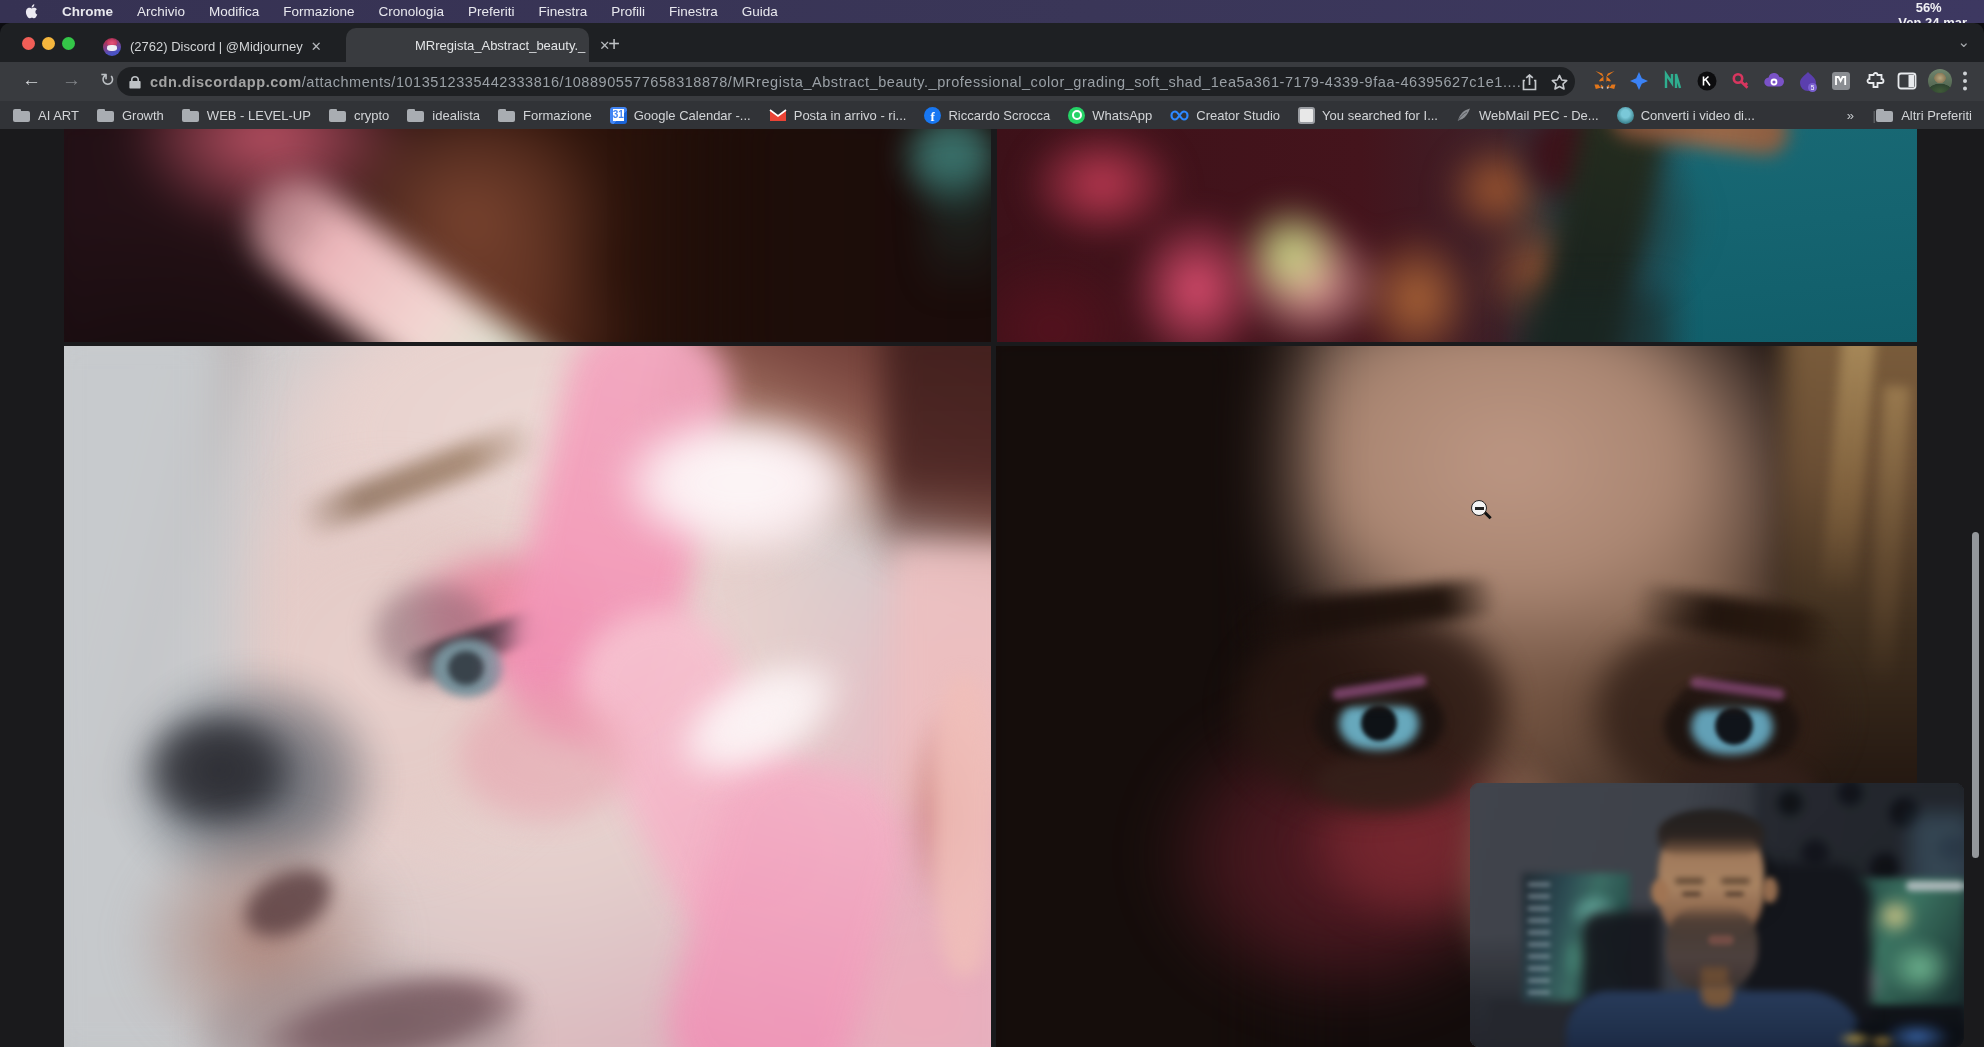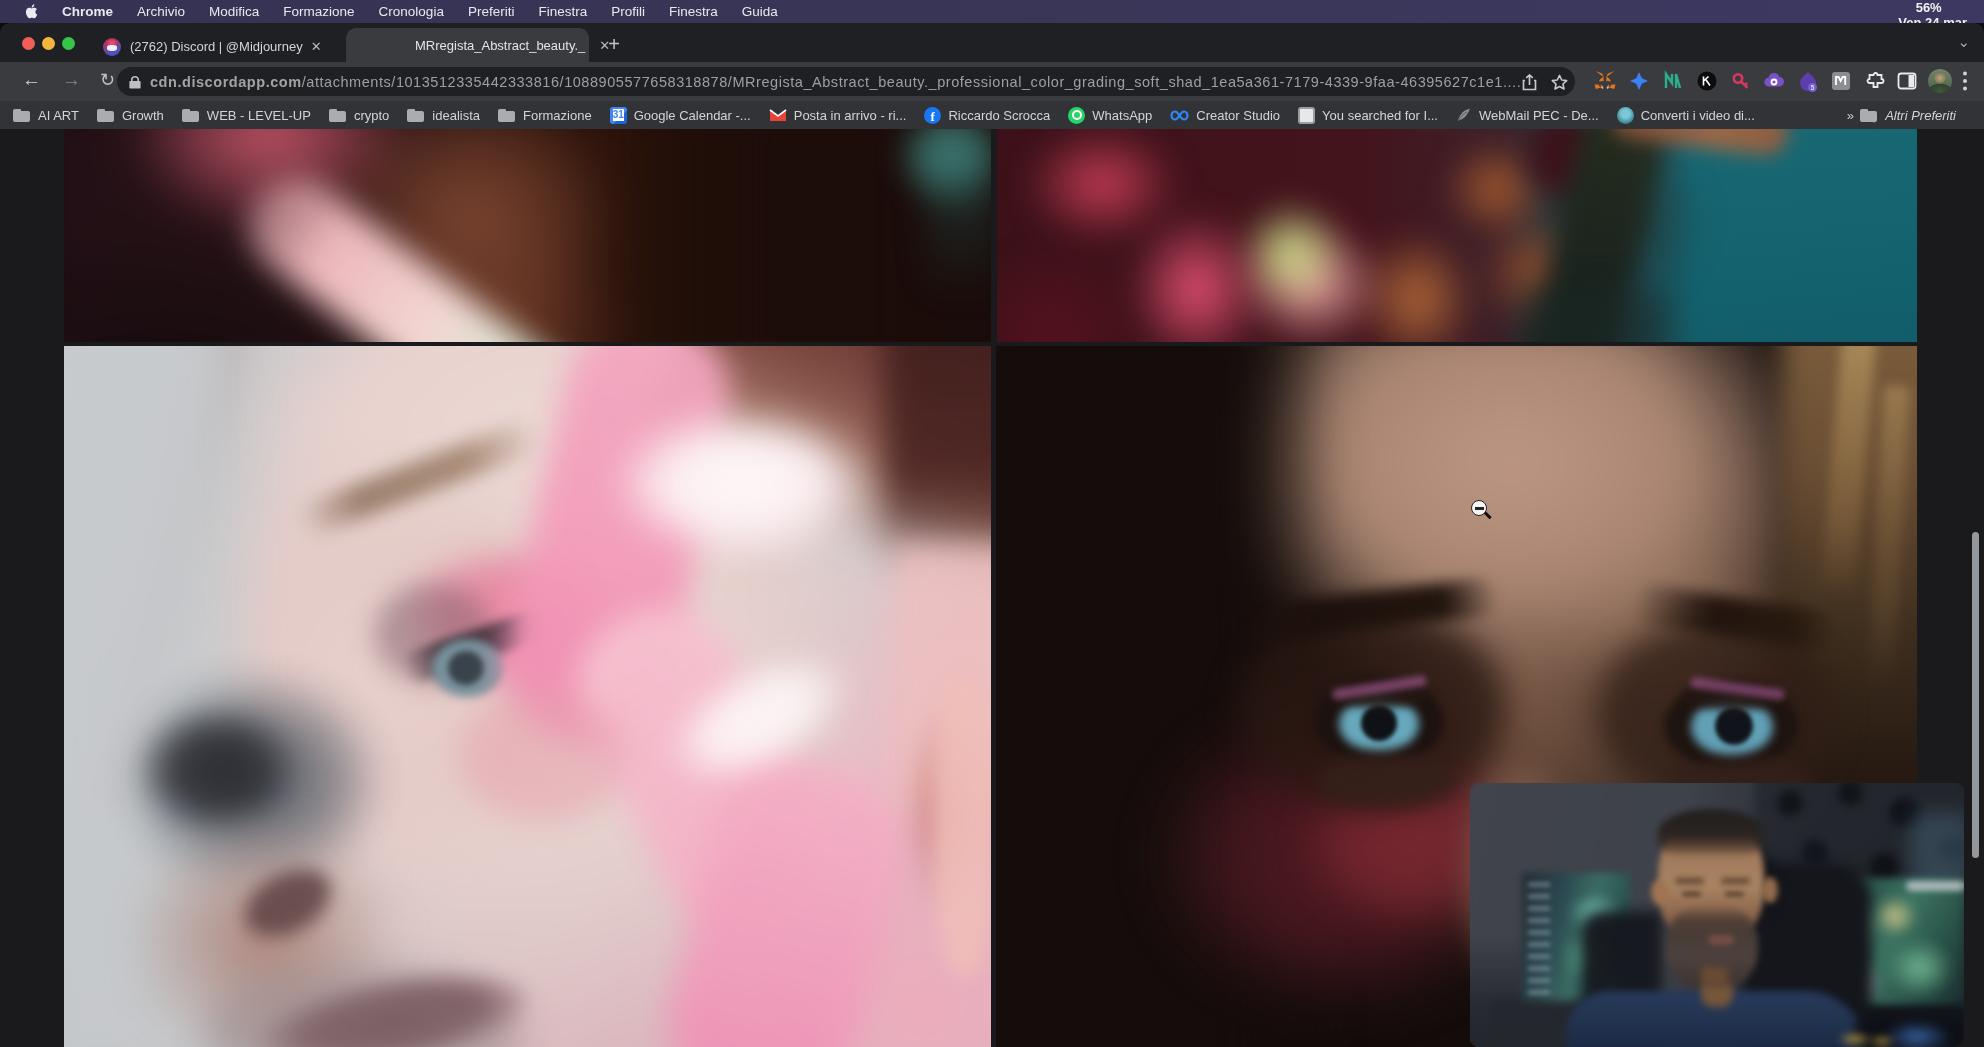--- a/index.html
+++ b/index.html
@@ -221,21 +221,21 @@
     <span class="bk"><span class="bico" style="background:#9a9da2;position:relative;">
           <span style="position:absolute;left:2px;top:2px;width:13px;height:13px;background:#e8e8e8;border-radius:1px;"></span>
         </span>You searched for I...</span>
     <span class="bk"><svg style="margin-right:7px;" width="16" height="16" viewBox="0 0 16 16">
           <path d="M2 14c1-5 4-9 8-11l4-1.5L12.5 5c-2 4-5 7-9 8z" fill="#8a8d92"></path>
           <path d="M2 14c2-4 5-7 9-9" fill="none" stroke="#5a5d62" stroke-width="1"></path>
         </svg>WebMail PEC - De...</span>
     <span class="bk"><span class="bico" style="background:radial-gradient(circle at 50% 40%,#7ac8d8 30%,#3f8793 70%);border-radius:50%;"></span>Converti i video di...</span>
     <span style="position:absolute; right:130px; color:#c7cacd;">»</span>
     <span style="position:absolute; right:108px; color:#6a6d70;">|</span>
-    <span class="bk" style="position:absolute; right:12px; margin-right:16px;font-style:italic;"><span class="fold"></span>Altri Preferiti</span>
+    <span class="bk" style="position:absolute; right:12px; margin-right:0;"><span class="fold"></span>Altri Preferiti</span>
   </div>
 
   <div id="content">
     <div class="quad" id="q-tl" style="left:64px; top:0; width:927px; height:213px; background:#1c0f0f;">
       <div class="abs" style="left:-30px; top:-30px; width:990px; height:280px; filter:blur(20px);
         background:
         radial-gradient(150px 130px at 438px 120px, #7c4530 0%, rgba(124,69,48,.55) 55%, rgba(124,69,48,0) 100%),
         radial-gradient(130px 110px at 470px 230px, #6e3a28 0%, rgba(110,58,40,0) 100%),
         radial-gradient(145px 105px at 235px 30px, #c45569 0%, rgba(196,85,105,.5) 55%, rgba(196,85,105,0) 100%),
         radial-gradient(300px 220px at 150px 320px, #130a0c 0%, rgba(19,10,12,0) 100%),

